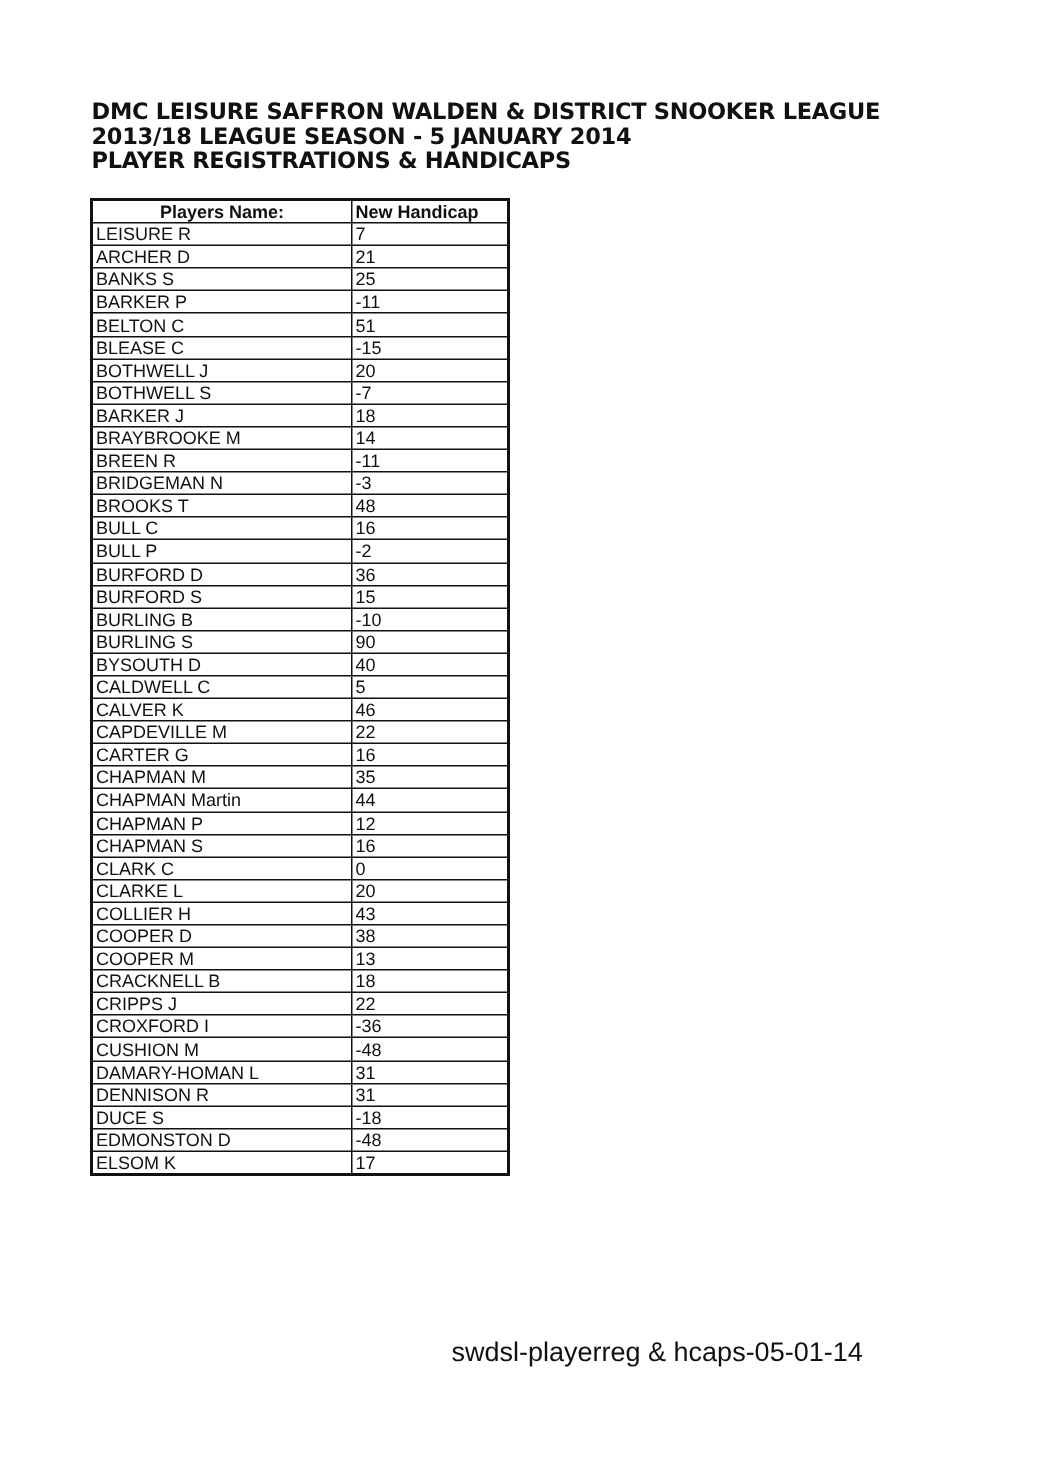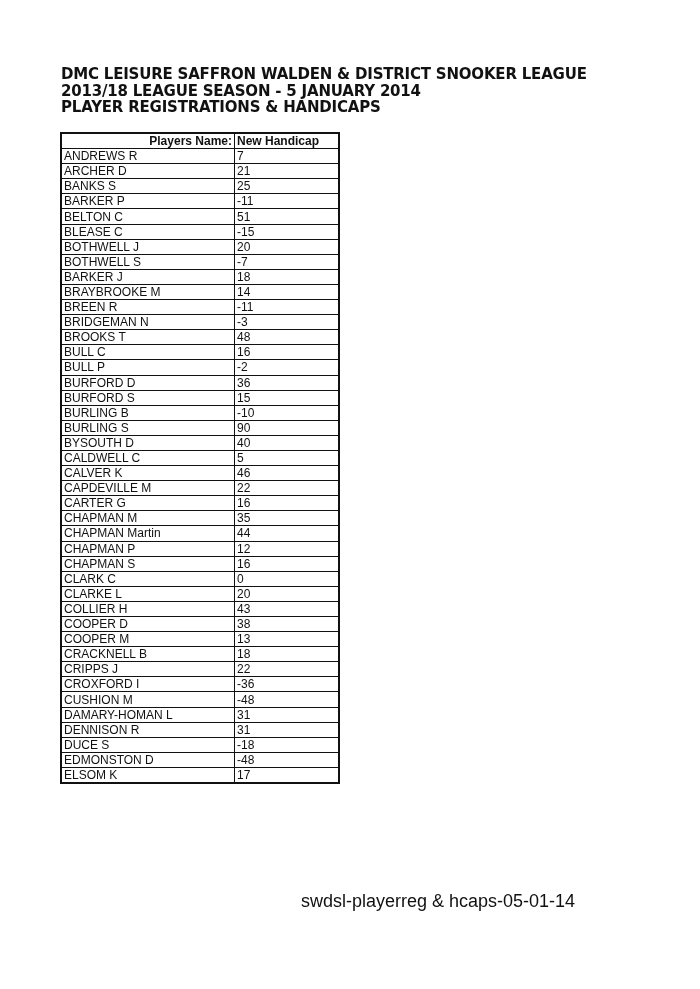--- a/index.html
+++ b/index.html
@@ -1,21 +1,21 @@
 <!DOCTYPE html>
 <html><head>
 <meta charset="utf-8">
 <style>
   html, body { margin:0; padding:0; background:#fff; }
   body { width:700px; height:989px; position:relative; overflow:hidden; }
   .title-block { position:absolute; left:61px; top:66px; font-family:"DejaVu Sans", sans-serif; font-weight:bold; font-size:15px; line-height:16.5px; color:#111; letter-spacing:-0.2px; }
   .title-block div { white-space:nowrap; }
   table.hc { position:absolute; left:60px; top:132px; border-collapse:collapse; border:2.5px solid #111; font-family:"Liberation Sans", sans-serif; font-size:12px; color:#111; }
   table.hc td, table.hc th { border:1.8px solid #111; height:14.1px; padding:0 2px; line-height:14px; }
-  table.hc th { font-weight:bold; text-align:right; }
+  table.hc th { font-weight:bold; text-align:center; }
   table.hc th.num, table.hc td.num { text-align:left; width:99px; }
   table.hc td.name, table.hc th.name { width:168px; }
   .footer { position:absolute; top:891px; left:258px; font-family:"Liberation Sans", sans-serif; font-size:18px; color:#111; white-space:nowrap;margin-left:43px; }
 </style>
 </head>
 <body>
 
 <div class="title-block">
   <div>DMC LEISURE SAFFRON WALDEN &amp; DISTRICT SNOOKER LEAGUE</div>
   <div>2013/18 LEAGUE SEASON - 5 JANUARY 2014</div>
@@ -24,21 +24,21 @@
 
 <table class="hc">
   <thead>
     <tr>
       <th class="name">Players Name:</th>
       <th class="num">New Handicap</th>
     </tr>
   </thead>
   <tbody id="rows">
       <tr>
-        <td class="name">ANDREWS R</td>
+        <td class="name">LEISURE R</td>
         <td class="num">7</td>
       </tr>
       <tr>
         <td class="name">ARCHER D</td>
         <td class="num">21</td>
       </tr>
       <tr>
         <td class="name">BANKS S</td>
         <td class="num">25</td>
       </tr>

